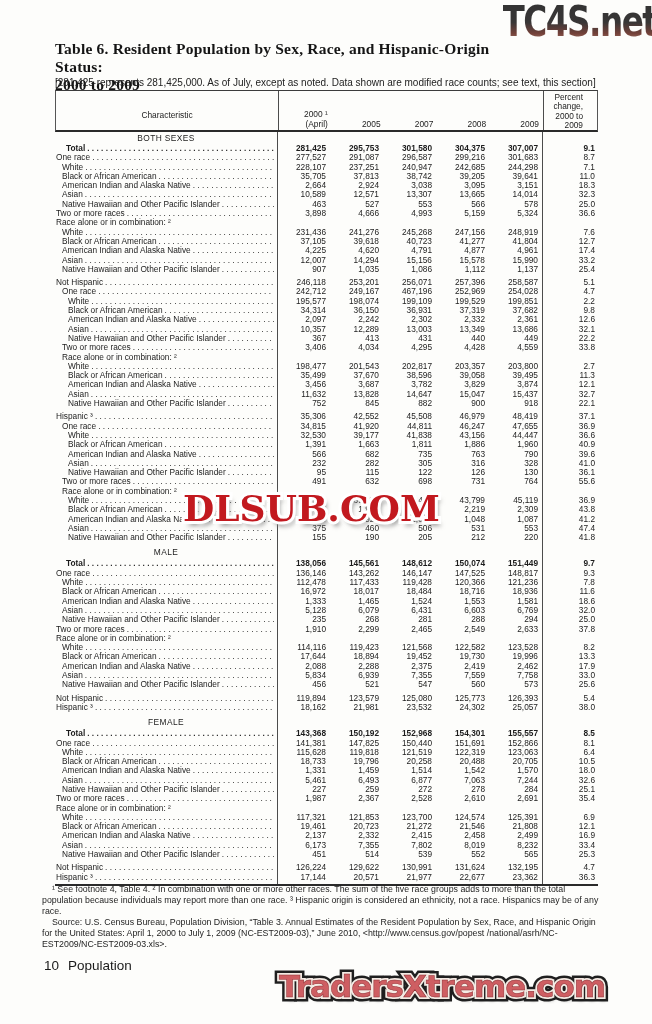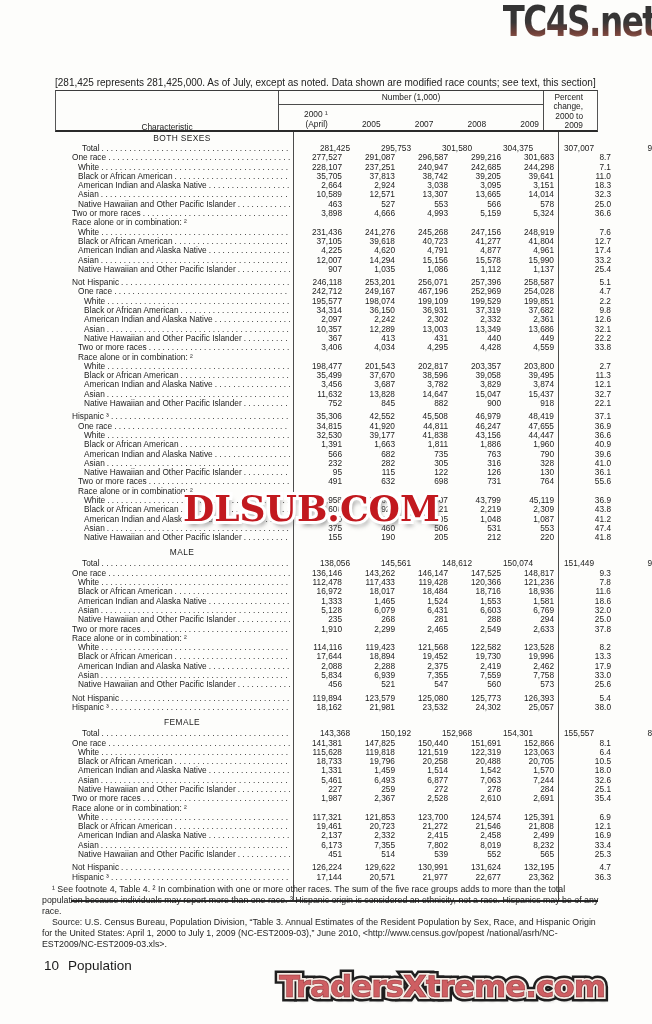--- a/index.html
+++ b/index.html
@@ -9,34 +9,34 @@
   #title{position:absolute;left:55px;top:40px;width:470px;
          font-family:"Liberation Serif",serif;font-weight:700;font-size:15.5px;line-height:18px;
          color:#151515;letter-spacing:.2px;}
   #subtitle{position:absolute;left:55px;top:77px;width:560px;font-size:10px;color:#222;}
   
   #tbl{position:absolute;left:55px;top:90px;width:543px;}
   #thead{position:relative;height:42px;border-top:1.5px solid #3c3c3c;border-bottom:2px solid #2a2a2a;
          border-left:1px solid #555;border-right:1px solid #555;box-sizing:border-box;font-size:8.4px;}
   .vl{position:absolute;top:0;bottom:0;width:1px;background:#4c4c4c;}
   #thead .vl1{left:222px;} #thead .vl2{left:487px;}
-  #h-char{position:absolute;left:0;top:16px;width:222px;height:100%;display:flex;align-items:center;justify-content:center;}
+  #h-char{position:absolute;left:0;top:4px;width:222px;height:100%;display:flex;align-items:center;justify-content:center;}
   #h-num{position:absolute;left:223px;top:0;width:264px;height:13px;line-height:13px;text-align:center;
          border-bottom:1px solid #4c4c4c;}
   #h-years{position:absolute;left:223px;bottom:1px;width:264px;display:grid;grid-template-columns:repeat(5,52.8px);align-items:end;}
   #h-years .yc{text-align:right;padding-right:4px;line-height:9.5px;}
   #h-pct{position:absolute;right:10px;top:2px;width:54px;text-align:right;padding-right:4px;font-size:8.3px;line-height:9.3px;}
-  #tbody{position:relative;border-bottom:2px solid #2a2a2a;padding-bottom:18px;margin-left:16px;}
+  #tbody{position:relative;border-bottom:2px solid #2a2a2a;padding-bottom:2px;}
   #tbody .vl1{left:222px;} #tbody .vl2{left:487px;}
   .sec-header{width:222px;height:12px;line-height:12px;text-align:center;font-size:8.4px;letter-spacing:.4px;}
   .sec-header.later{margin-top:4px;margin-bottom:1px;}
   .row{display:grid;grid-template-columns:222px 53px 53px 53px 53px 53px 56px;
        height:9.3px;line-height:9.3px;font-size:8.3px;}
   .row.gap{margin-top:4px;}
-  .row.bold{font-weight:400;gap:8px;}
+  .row.bold{font-weight:700;}
   .lab{display:flex;align-items:baseline;overflow:hidden;padding-right:3px;box-sizing:border-box;}
   .lt{white-space:nowrap;}
   .ind-t{padding-left:11px;} .ind-0{padding-left:1px;} .ind-1{padding-left:7px;}
   .ind-2{padding-left:13px;}
   .dots{flex:1 1 auto;overflow:hidden;white-space:nowrap;margin-left:2px;color:#2a2a2a;}
   .dots::after{content:". . . . . . . . . . . . . . . . . . . . . . . . . . . . . . . . . . . . . . . . . . . . . . . . . . . . . . . .";}
   .cell{text-align:right;padding-right:4px;white-space:nowrap;}
   .cell.pct{padding-right:3px;}
   
   #footnotes{position:absolute;left:42px;top:884px;width:557px;font-size:8.8px;line-height:11px;color:#1e1e1e;}
@@ -57,29 +57,32 @@
   #wm-mid .l2{color:#c2191f;}
   #wm-bot .l1{-webkit-text-stroke:9px #1f1f1f;color:#1f1f1f;text-shadow:2px 4px 3px rgba(90,90,90,.5);}
   #wm-bot .l2{-webkit-text-stroke:4px #f4ebe4;color:#f4ebe4;}
   #wm-bot .l3{color:#ce5e62;-webkit-text-stroke:.5px #8a2d32;}
 </style>
 </head>
 <body>
 
 <div id="page">
 
+  <div id="title">
+    <div>Table 6. Resident Population by Sex, Race, and Hispanic-Origin Status:</div>
+    <div>2000 to 2009</div>
+  </div>
 
   <div id="subtitle">[281,425 represents 281,425,000. As of July, except as noted. Data shown are modified race counts; see text, this section]</div>
 
   <div id="tbl">
     <div id="thead">
       <div class="vl vl1"></div>
       <div class="vl vl2"></div>
       <div id="h-char">Characteristic</div>
-      <div id="h-num">Number (1,000)</div>
       <div id="h-years">
         <div class="yc">
           <div>2000 ¹</div>
           <div>(April)</div>
         </div>
         <div class="yc">2005</div>
         <div class="yc">2007</div>
         <div class="yc">2008</div>
         <div class="yc">2009</div>
       </div>

